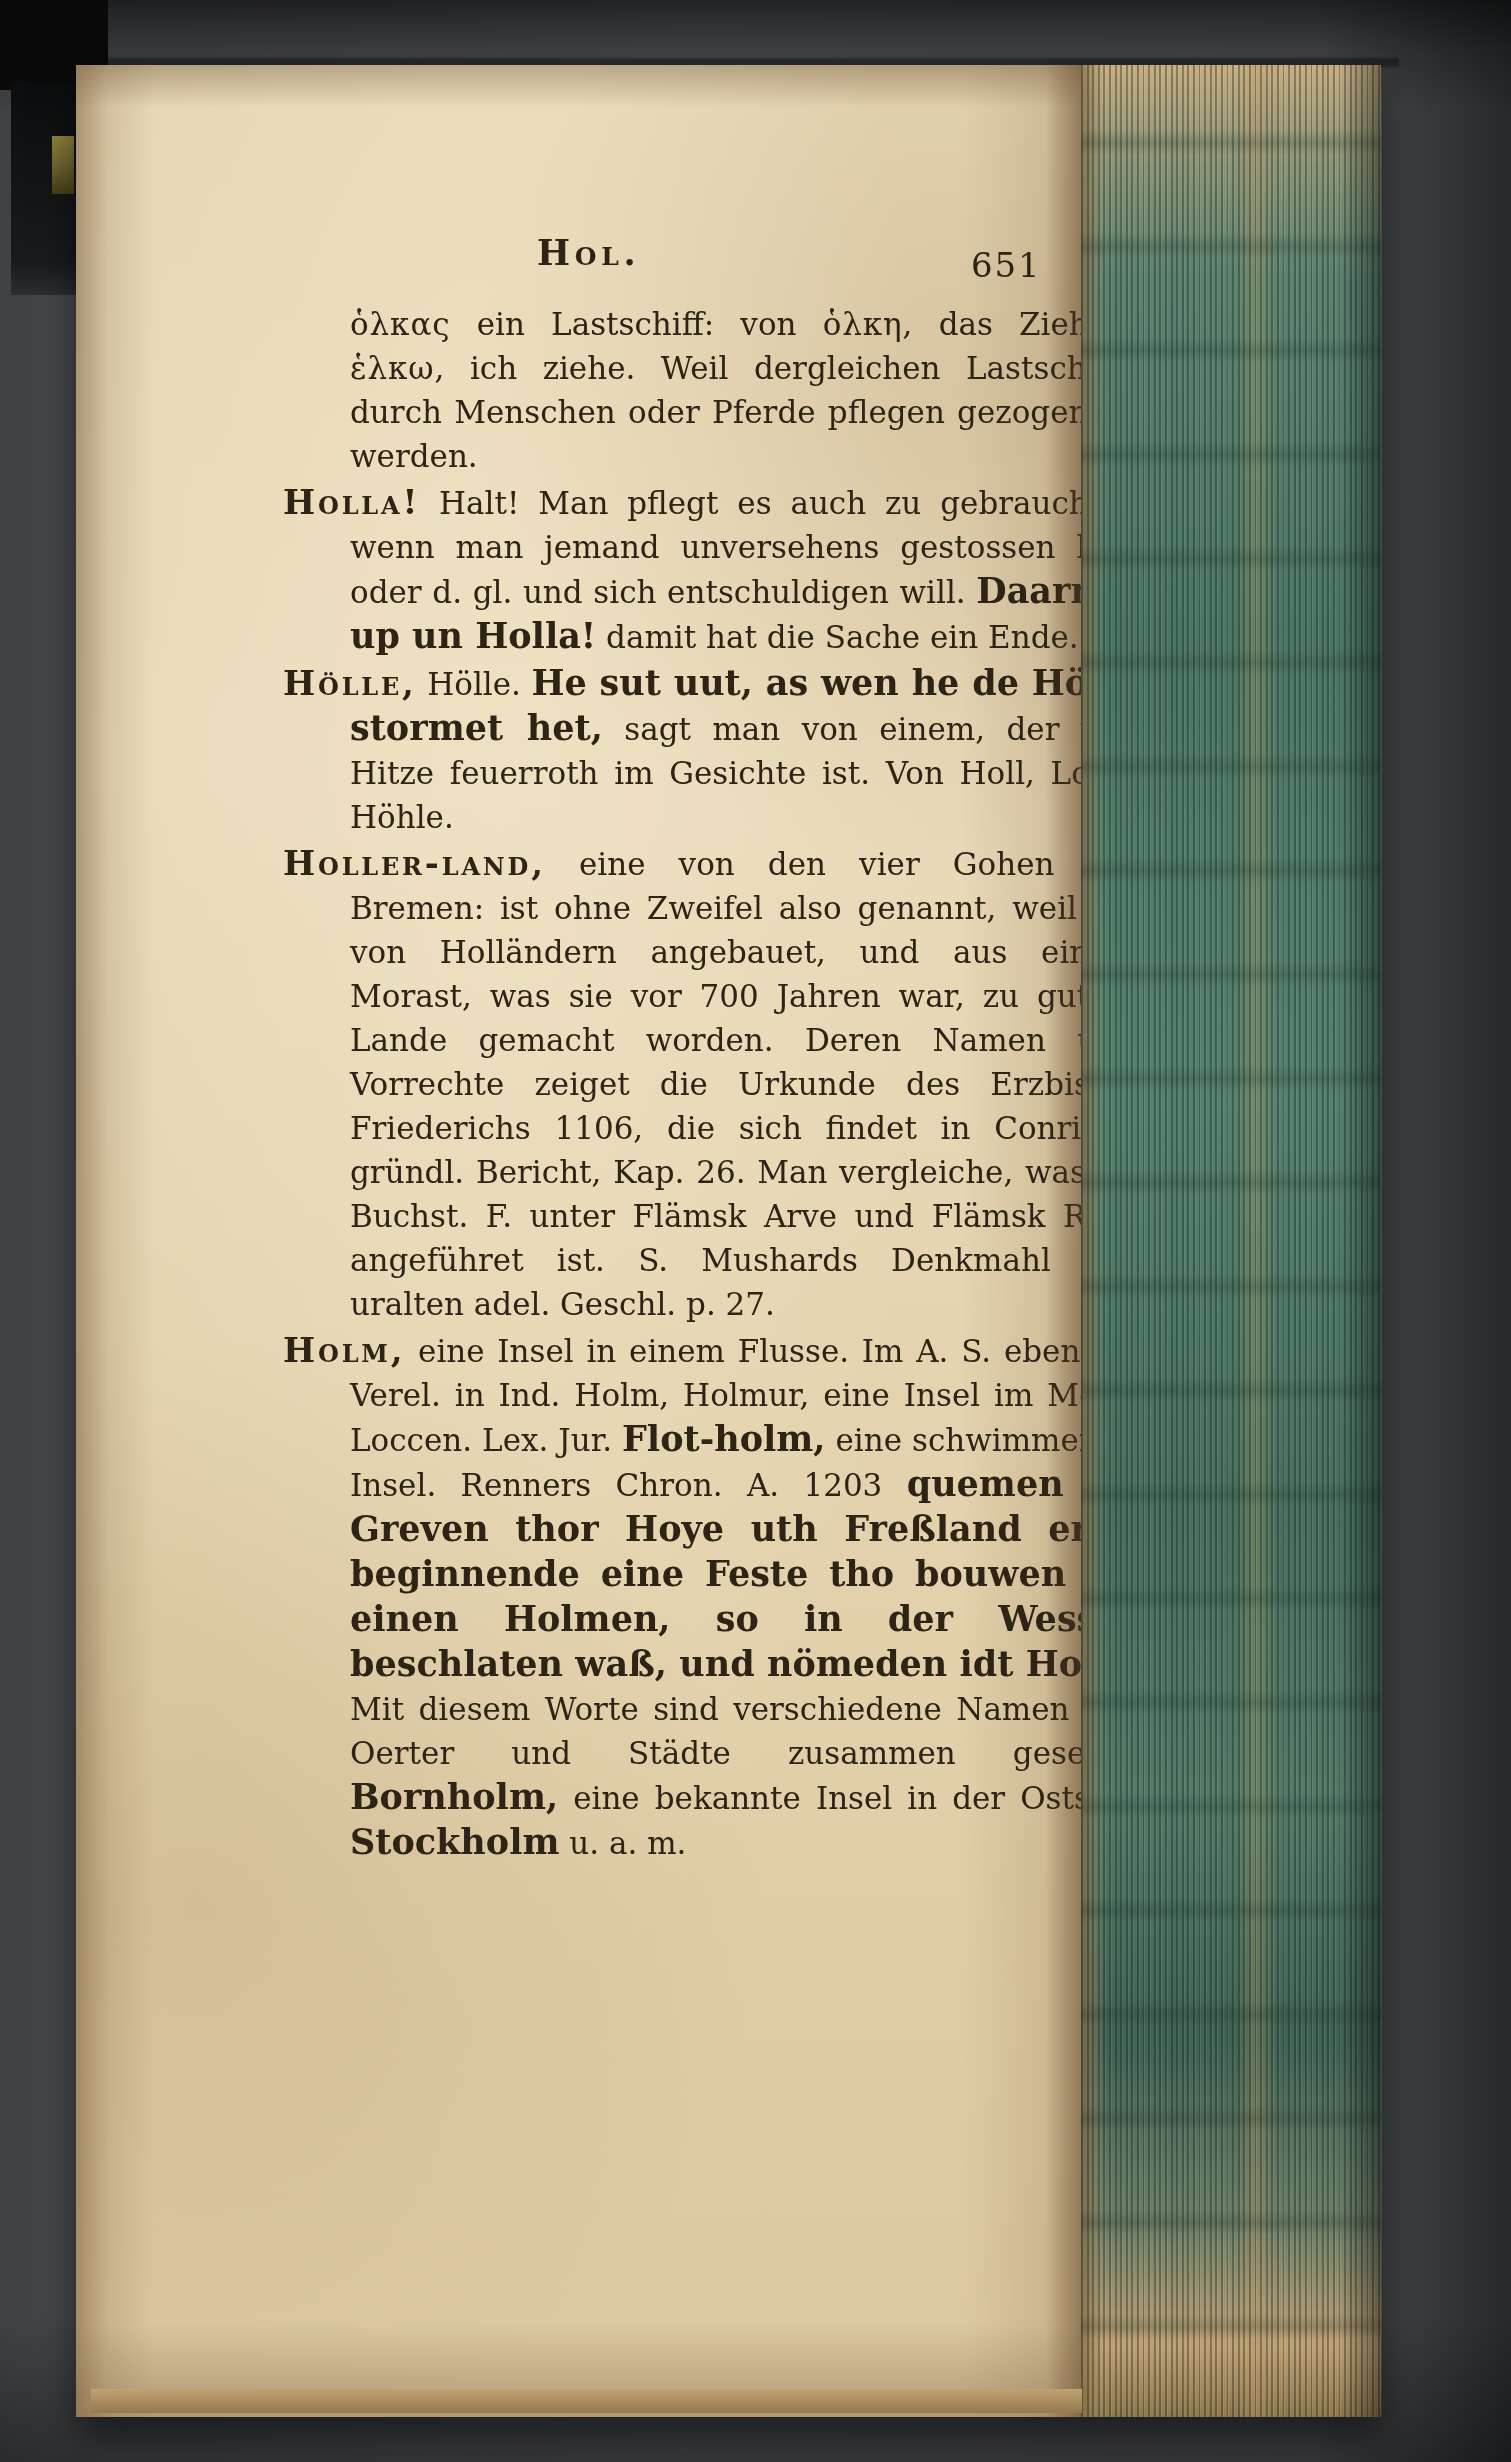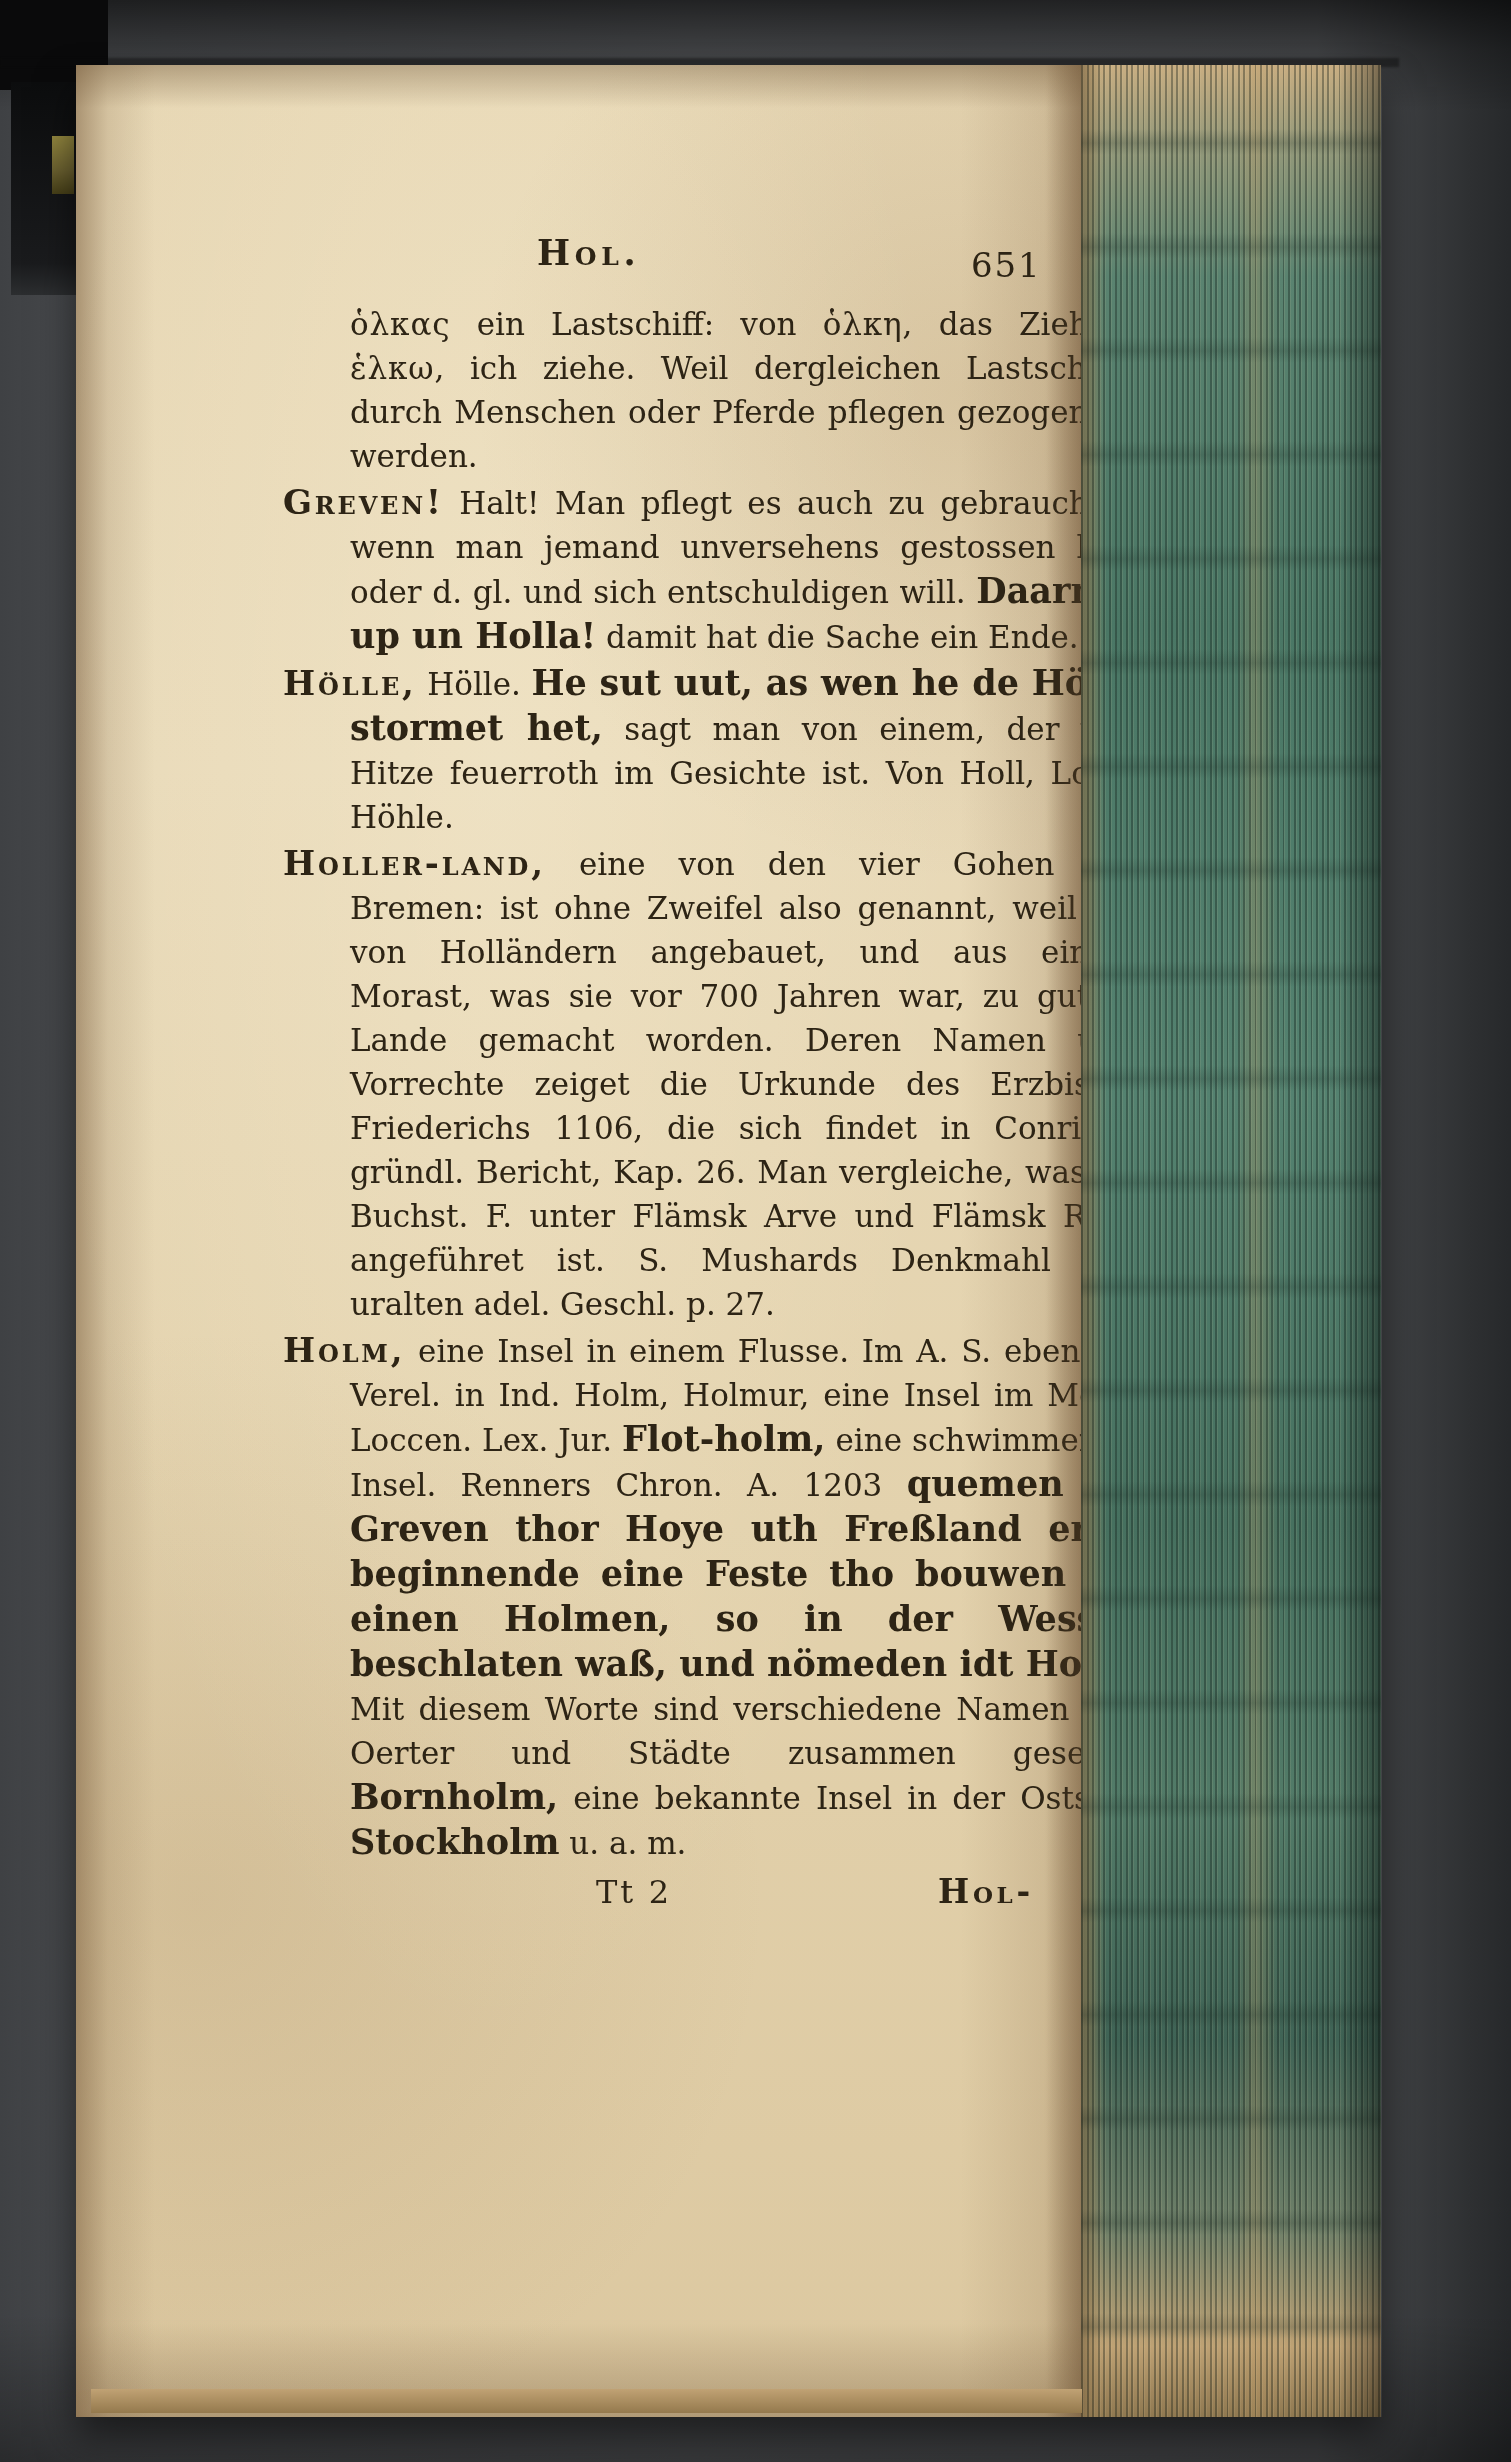--- a/index.html
+++ b/index.html
@@ -91,30 +91,26 @@
     <div class="page">
       <div class="text-block">
 
         <div class="running-head">
           <span class="rh-title">Hol.</span>
           <span class="rh-page">651</span>
         </div>
 
         <div>
             <div class="entry no-head"><span class="seg-greek">ὁλκας</span><span class="seg-normal"> ein Lastschiff: von </span><span class="seg-greek">ὁλκη</span><span class="seg-normal">, das Ziehen, </span><span class="seg-greek">ἑλκω</span><span class="seg-normal">, ich ziehe. Weil dergleichen Lastschiffe durch Menschen oder Pferde pflegen gezogen zu werden.</span></div>
-            <div class="entry"><span class="headword">Greven!</span><span class="seg-normal"> Halt! Man pflegt es auch zu gebrauchen, wenn man jemand unversehens gestossen hat, oder d. gl. und sich entschuldigen will. </span><span class="seg-emph">Daarmit up un Holla!</span><span class="seg-normal"> damit hat die Sache ein Ende.</span></div>
+            <div class="entry"><span class="headword">Holla!</span><span class="seg-normal"> Halt! Man pflegt es auch zu gebrauchen, wenn man jemand unversehens gestossen hat, oder d. gl. und sich entschuldigen will. </span><span class="seg-emph">Daarmit up un Holla!</span><span class="seg-normal"> damit hat die Sache ein Ende.</span></div>
             <div class="entry"><span class="headword">Hölle,</span><span class="seg-normal"> Hölle. </span><span class="seg-emph">He sut uut, as wen he de Hölle stormet het,</span><span class="seg-normal"> sagt man von einem, der von Hitze feuerroth im Gesichte ist. Von Holl, Loch, Höhle.</span></div>
             <div class="entry"><span class="headword">Holler-land,</span><span class="seg-normal"> eine von den vier Gohen um Bremen: ist ohne Zweifel also genannt, weil sie von Holländern angebauet, und aus einem Morast, was sie vor 700 Jahren war, zu gutem Lande gemacht worden. Deren Namen und Vorrechte zeiget die Urkunde des Erzbisch. Friederichs 1106, die sich findet in Conrings gründl. Bericht, Kap. 26. Man vergleiche, was im Buchst. F. unter </span><span class="seg-antiqua">Flämsk Arve</span><span class="seg-normal"> und </span><span class="seg-antiqua">Flämsk Regt</span><span class="seg-normal"> angeführet ist. S. Mushards Denkmahl der uralten adel. Geschl. p. 27.</span></div>
             <div class="entry"><span class="headword">Holm,</span><span class="seg-normal"> eine Insel in einem Flusse. Im A. S. eben so. </span><span class="seg-antiqua">Verel. in Ind. Holm, Holmur,</span><span class="seg-normal"> eine Insel im Meer. </span><span class="seg-antiqua">Loccen. Lex. Jur.</span><span class="seg-normal"> </span><span class="seg-emph">Flot-holm,</span><span class="seg-normal"> eine schwimmende Insel. Renners Chron. </span><span class="seg-antiqua">A. 1203</span><span class="seg-normal"> </span><span class="seg-emph">quemen de Greven thor Hoye uth Freßland erst, beginnende eine Feste tho bouwen up einen Holmen, so in der Wesser beschlaten waß, und nömeden idt Hoye.</span><span class="seg-normal"> Mit diesem Worte sind verschiedene Namen der Oerter und Städte zusammen gesetzt: </span><span class="seg-emph">Bornholm,</span><span class="seg-normal"> eine bekannte Insel in der Ostsee: </span><span class="seg-emph">Stockholm</span><span class="seg-normal"> u. a. m.</span></div>
           </div>
 
-        <div class="footer-line">
-          <span class="sig-mark">Tt 2</span>
-          <span class="catchword">Hol-</span>
-        </div>
 
       </div>
     </div>
     <div class="page-curve"></div>
     <div class="fore-edge"></div>
     <div class="bottom-pages"></div>
   </div>
 </div>
 
 

